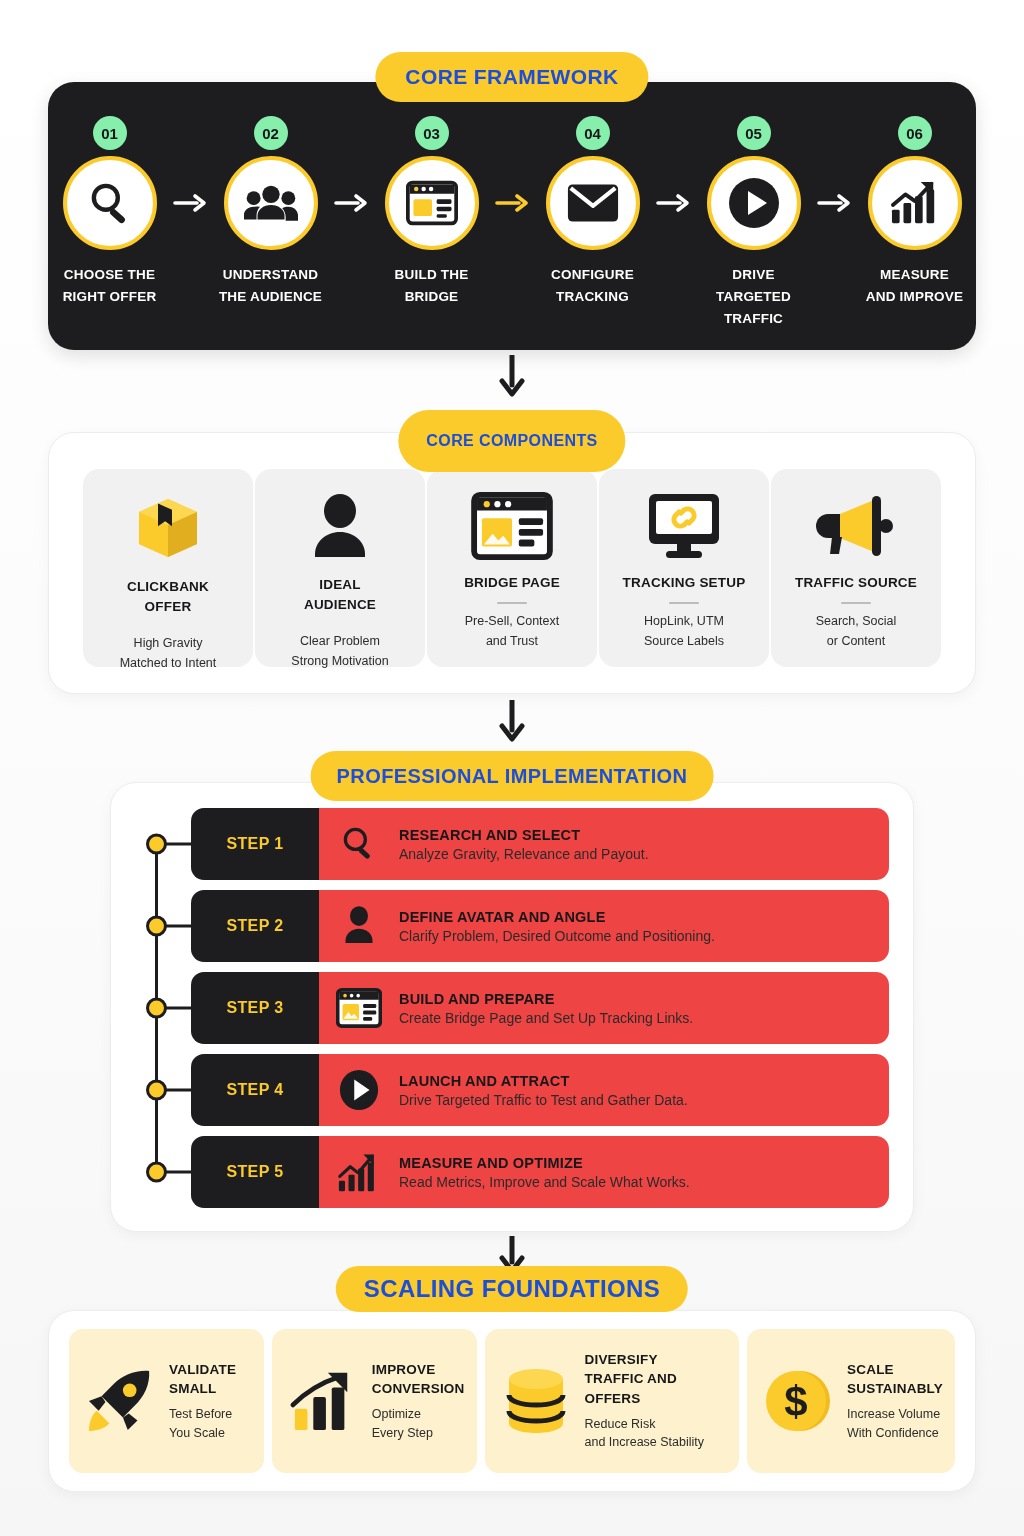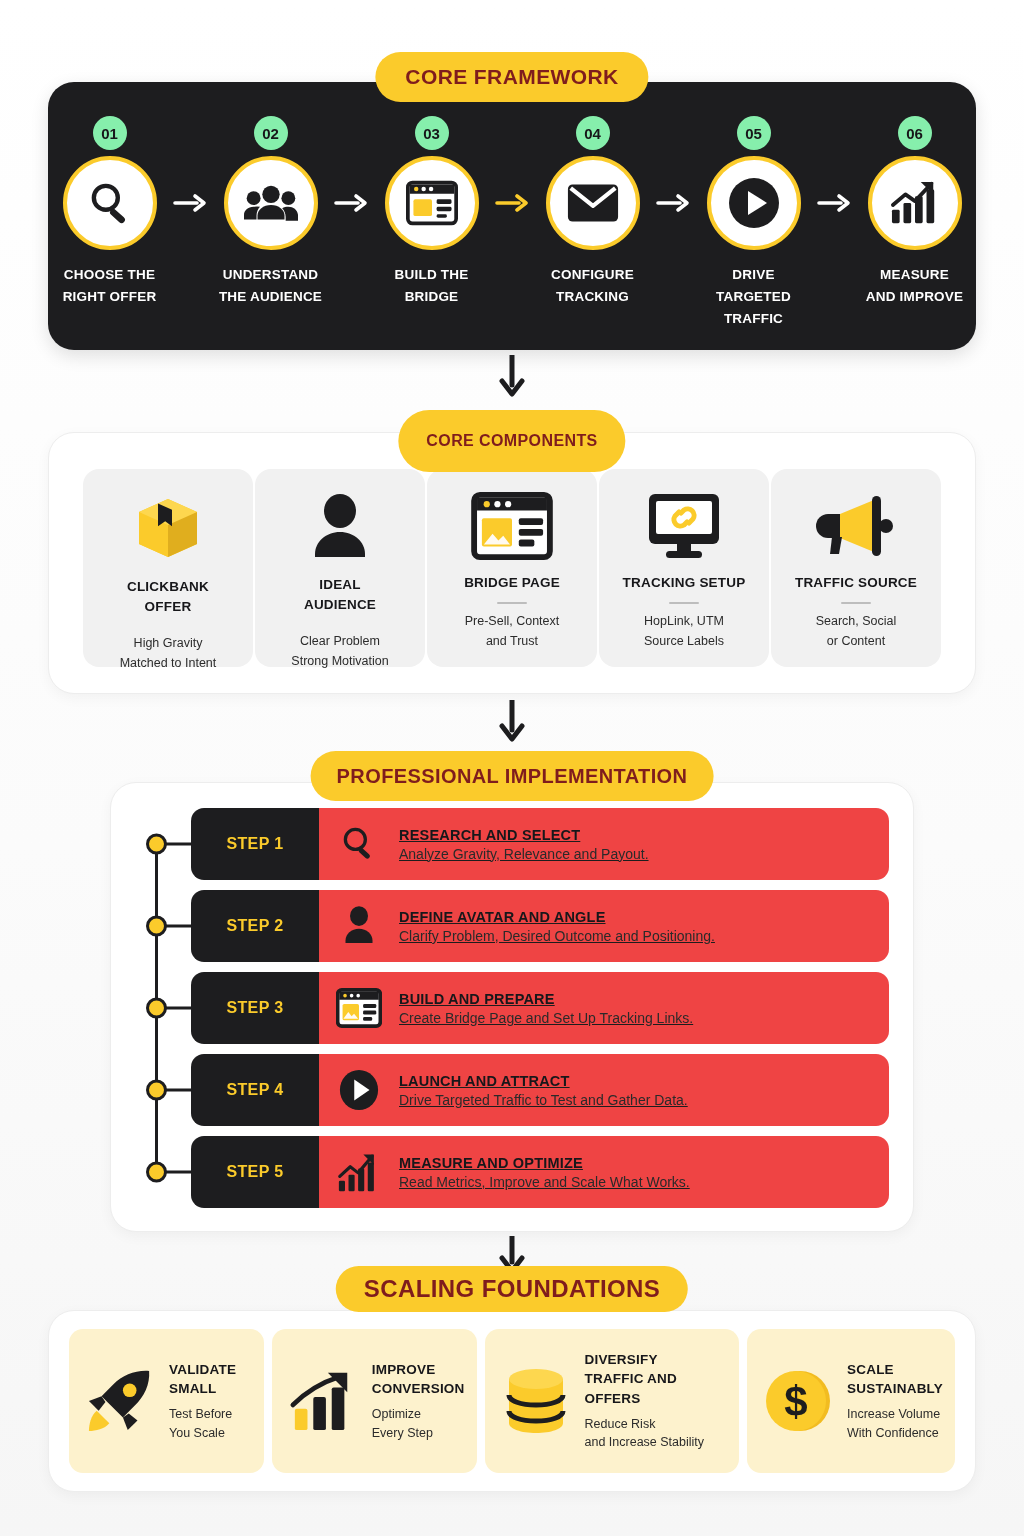--- a/index.html
+++ b/index.html
@@ -12,21 +12,21 @@
     overflow: hidden;
   }
   .page { position: relative; width: 1024px; height: 1536px; }
 
   
   .banner {
     position: absolute;
     left: 50%;
     transform: translateX(-50%);
     background: #FBCB2B;
-    color: #7f1d1d;
+    color: #1d4ed8;
     font-weight: bold;
     letter-spacing: .4px;
     border-radius: 999px;
     display: flex;
     align-items: center;
     justify-content: center;
     z-index: 12;
     white-space: nowrap;
   }
 
@@ -97,21 +97,21 @@
     margin-top: 12px; font-size: 13.5px; font-weight: bold; text-align: center;
     line-height: 1.48; color: #17171a; letter-spacing: .2px;
   }
   .cc-div { width: 30px; height: 2px; background: #bdbdbd; margin: 9px 0 7px; border-radius: 2px; }
   .cc-div.hidden { visibility: hidden; }
   .cc-desc { font-size: 12.5px; line-height: 1.6; text-align: center; color: #2c2c2c; }
 
   
   #professional-implementation-section { left: 110px; top: 782px; width: 804px; height: 450px; }
   #banner-professional-implementation { top: 751px; height: 50px; padding: 0 26px; font-size: 20px; }
-  .pi-inner { position: absolute; left: 44px; right: 24px; top: 25px; bottom: 20px; text-decoration: underline; }
+  .pi-inner { position: absolute; left: 44px; right: 24px; top: 25px; bottom: 20px; }
   .pi-rail { position: absolute; left: 0px; top: 30px; bottom: 36px; width: 3px; background: #1d1d1f; }
   .pi-step {
     position: relative; height: 72px; margin-bottom: 10px;
     display: flex; align-items: stretch;
   }
   .pi-step:last-child { margin-bottom: 0; }
   .pi-dot {
     position: absolute; left: -9px; top: 50%; transform: translateY(-50%);
     width: 21px; height: 21px; border-radius: 50%;
     background: #FBCB2B; border: 3px solid #1d1d1f; z-index: 3;

